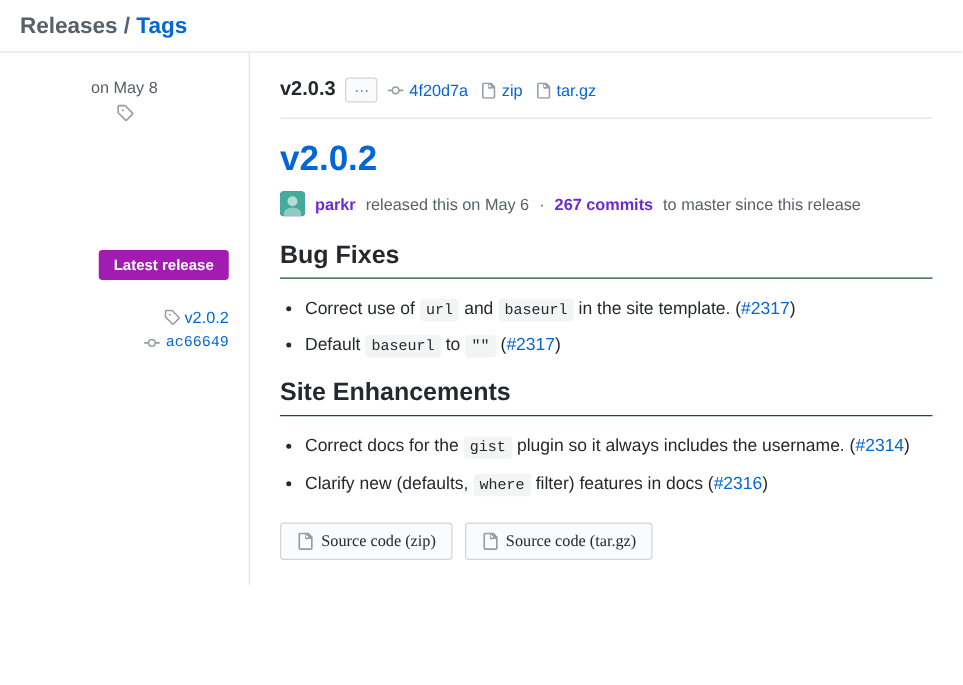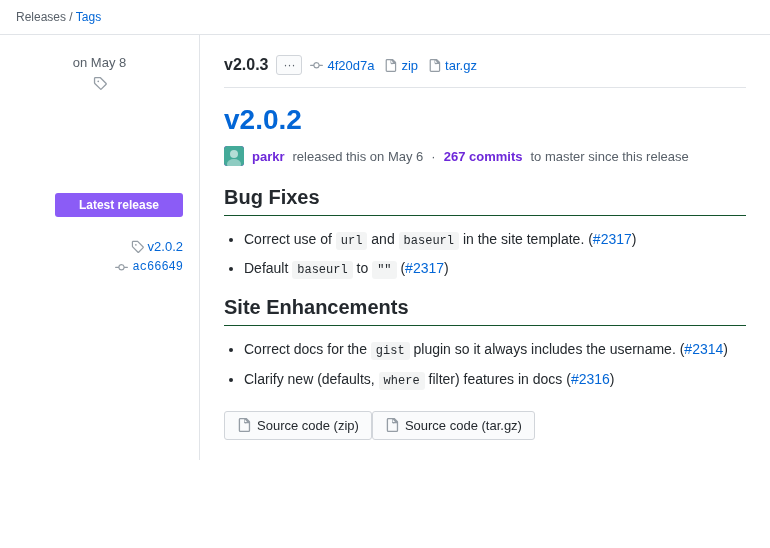--- a/index.html
+++ b/index.html
@@ -8,22 +8,23 @@
       font-size: 14px;
       color: #24292e;
       background: #fff;
       width: 770px;
       min-height: 548px;
     }
 
     .header {
       padding: 10px 16px;
       border-bottom: 1px solid #e1e4e8;
-      font-size: 12px;
-      color: #586069;
+      font-size: 18px;
+      color: #586069;
+      font-weight: bold;
     }
     .header a {
       color: #0366d6;
       text-decoration: none;
     }
 
     .content {
       display: flex;
       padding: 0;
     }
@@ -48,25 +49,25 @@
       flex-direction: column;
     }
 
     .tag-icon {
       color: #959da5;
       font-size: 13px;
     }
 
     .latest-release-badge {
       display: inline-block;
-      background: #8b5cf6;
+      background: #a21caf;
       color: #fff;
       font-size: 12px;
       font-weight: 600;
-      padding: 5px 24px;
+      padding: 5px 12px;
       border-radius: 3px;
       margin-bottom: 12px;
     }
 
     .sidebar-tag {
       font-size: 13px;
       color: #586069;
       margin-bottom: 6px;
       display: flex;
       align-items: center;
@@ -207,21 +208,23 @@
       font-family: "SFMono-Regular", Consolas, "Liberation Mono", Menlo, monospace;
       font-size: 12px;
       background: rgba(27,31,35,0.05);
       border-radius: 3px;
       padding: 2px 5px;
     }
 
     
     .source-buttons {
       display: flex;
+      gap: 10px;
       margin-top: 20px;
+      font-family: Liberation Serif, serif;
     }
 
     .source-btn {
       display: flex;
       align-items: center;
       gap: 6px;
       padding: 6px 12px;
       border: 1px solid #d1d5da;
       border-radius: 3px;
       background: #fafbfc;

